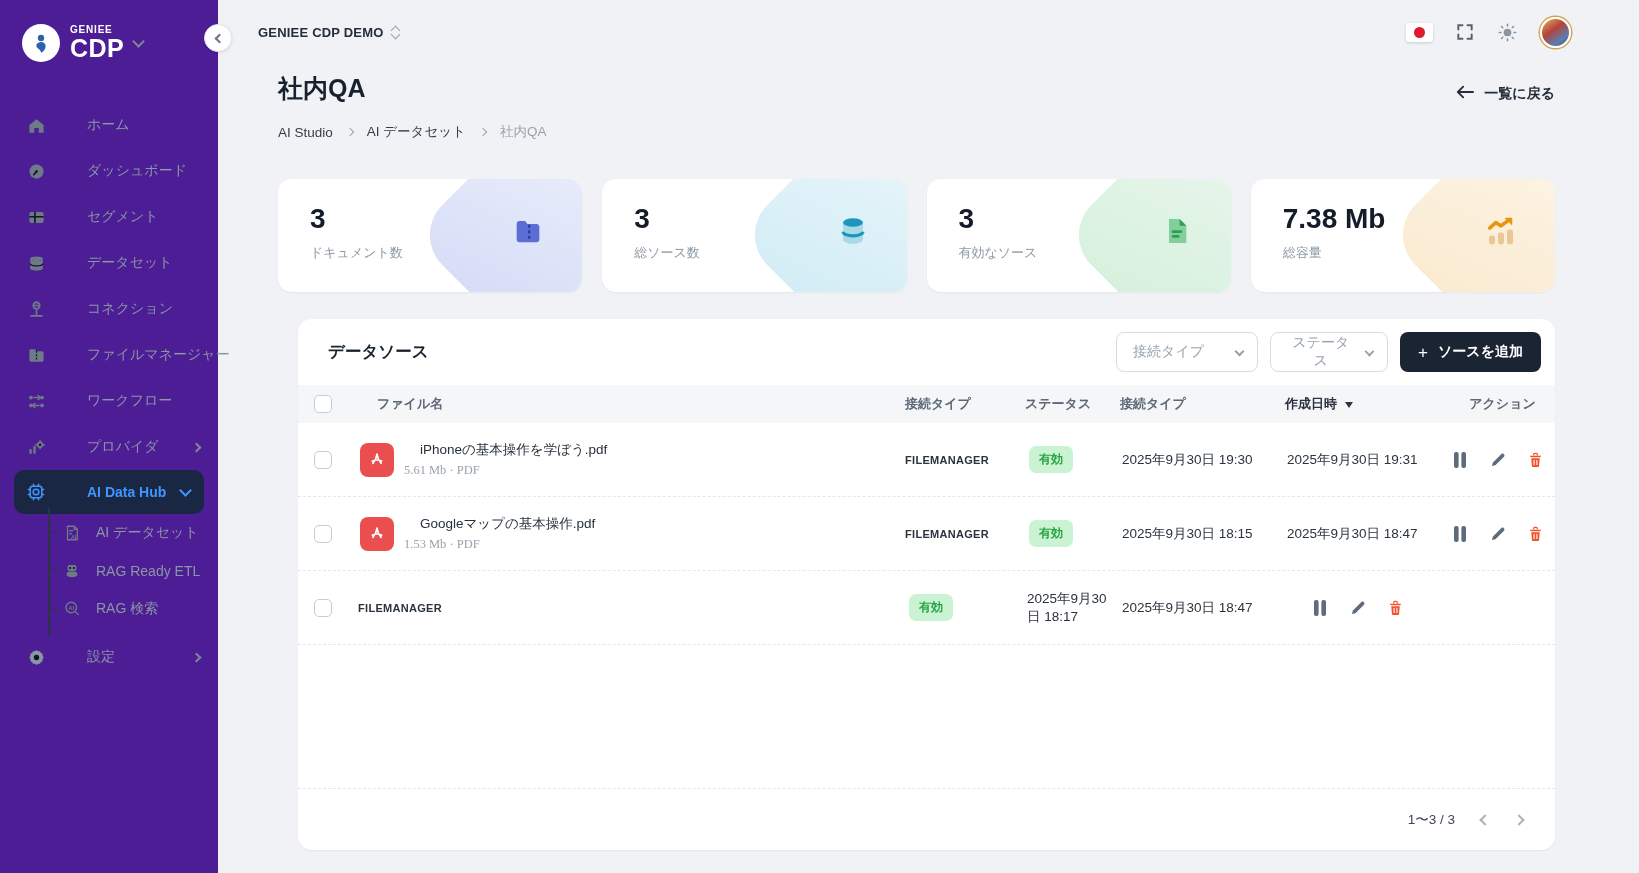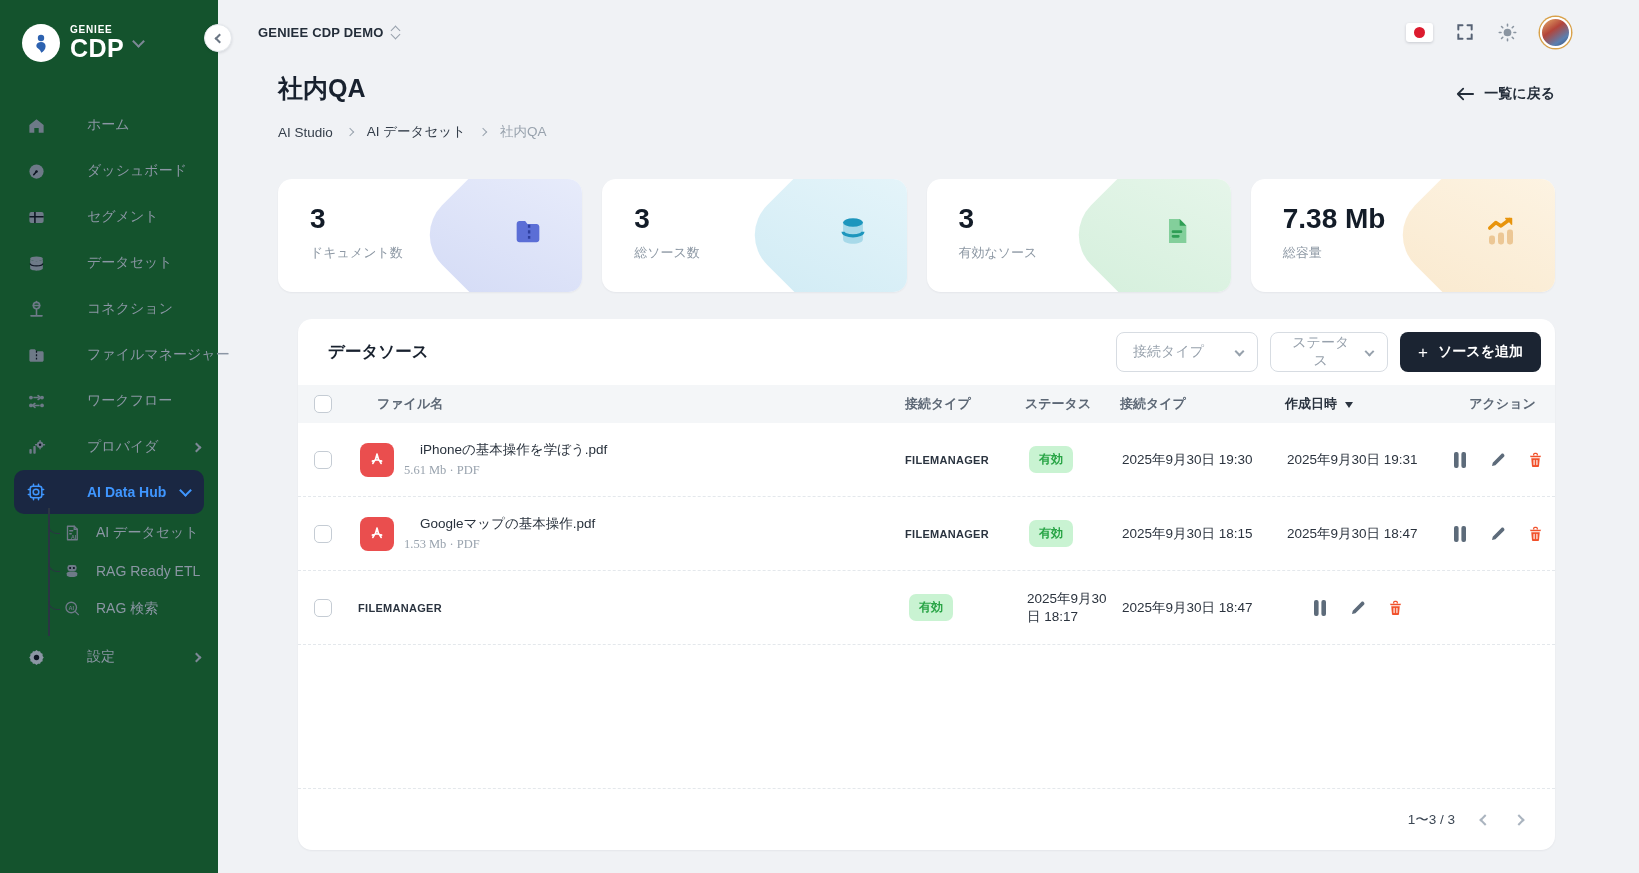--- a/index.html
+++ b/index.html
@@ -1,21 +1,21 @@
 <!DOCTYPE html>
 <html><head>
 <meta charset="utf-8">
 <style>
   * { margin:0; padding:0; box-sizing:border-box; }
   html,body { width:1639px; height:873px; overflow:hidden; }
   body { font-family:"Liberation Sans","DejaVu Sans",sans-serif; background:#f0f2f5; color:#2b3440; }
   .app { display:flex; width:1639px; height:873px; position:relative; }
 
   
-  .sidebar { width:218px; min-width:218px; height:100%; background:#14532d; color:#8b96a4; position:relative; }
+  .sidebar { width:218px; min-width:218px; height:100%; background:#4c1d95; color:#8b96a4; position:relative; }
   .logo-row { display:flex; align-items:center; gap:10px; padding:24px 18px 10px 22px; cursor:pointer; }
   .logo-mark { width:38px; height:38px; border-radius:50%; background:#ffffff; display:flex; align-items:center; justify-content:center; }
   .logo-text { display:flex; flex-direction:column; line-height:1; }
   .logo-top { color:#fff; font-size:10px; font-weight:700; letter-spacing:.8px; }
   .logo-main { color:#fff; font-size:25px; font-weight:800; letter-spacing:.5px; margin-top:1px; }
   .chev { display:inline-block; width:9px; height:9px; border-right:2px solid #7d8896; border-bottom:2px solid #7d8896; }
   .chev-down { transform:rotate(45deg); margin-top:-3px; }
   .chev-right { transform:rotate(-45deg); width:7px; height:7px; }
   .chev-blue { border-color:#3f96ff; }
   nav { margin-top:30px; }
@@ -43,21 +43,21 @@
   .selector-icon i.up { transform:rotate(-135deg); }
   .selector-icon i.down { transform:rotate(45deg); margin-top:-4px; }
   .topbar-right { display:flex; align-items:center; gap:22px; }
   .flag { width:27px; height:19px; background:#fff; border-radius:3px; box-shadow:0 1px 3px rgba(16,24,40,.18); display:flex; align-items:center; justify-content:center; cursor:pointer; }
   .flag i { width:11px; height:11px; border-radius:50%; background:#dc1b2e; }
   .icon-btn { background:none; border:none; cursor:pointer; display:flex; align-items:center; justify-content:center; }
   .avatar { width:31px; height:31px; border-radius:50%; background:linear-gradient(145deg,#e8b06a 0%,#b3443a 40%,#5a7fb0 75%,#38507a 100%); border:2px solid #fff; box-shadow:0 0 0 1.5px #d9a24a; cursor:pointer; }
 
   .page-head { display:flex; align-items:flex-end; justify-content:space-between; padding:0 104px 0 60px; margin-top:14px; }
   .page-title { font-size:25px; font-weight:800; color:#18212e; }
-  .back-link { display:flex; align-items:center; gap:10px; font-size:14px; font-weight:600; color:#242e3a; cursor:pointer; margin-bottom:2px; }
+  .back-link { display:flex; align-items:flex-start; gap:10px; font-size:14px; font-weight:600; color:#242e3a; cursor:pointer; margin-bottom:2px; }
   .breadcrumb { display:flex; align-items:center; gap:14px; margin:18px 0 0 60px; font-size:13.5px; }
   .crumb { color:#343e4a; cursor:pointer; }
   .crumb.current { color:#98a2ad; cursor:default; }
   .bc-sep { width:6px; height:6px; border-right:1.5px solid #9aa4af; border-bottom:1.5px solid #9aa4af; transform:rotate(-45deg); }
 
   
   .stats { display:flex; gap:20px; margin:38px 104px 0 60px; }
   .stat-card { flex:1; height:113px; background:#fff; border-radius:14px; position:relative; overflow:hidden; box-shadow:0 1px 2px rgba(16,24,40,.05); padding:24px 0 0 32px; }
   .stat-value { font-size:28px; font-weight:800; color:#131c28; }
   .stat-label { font-size:13px; color:#8d98a4; margin-top:9px; }

